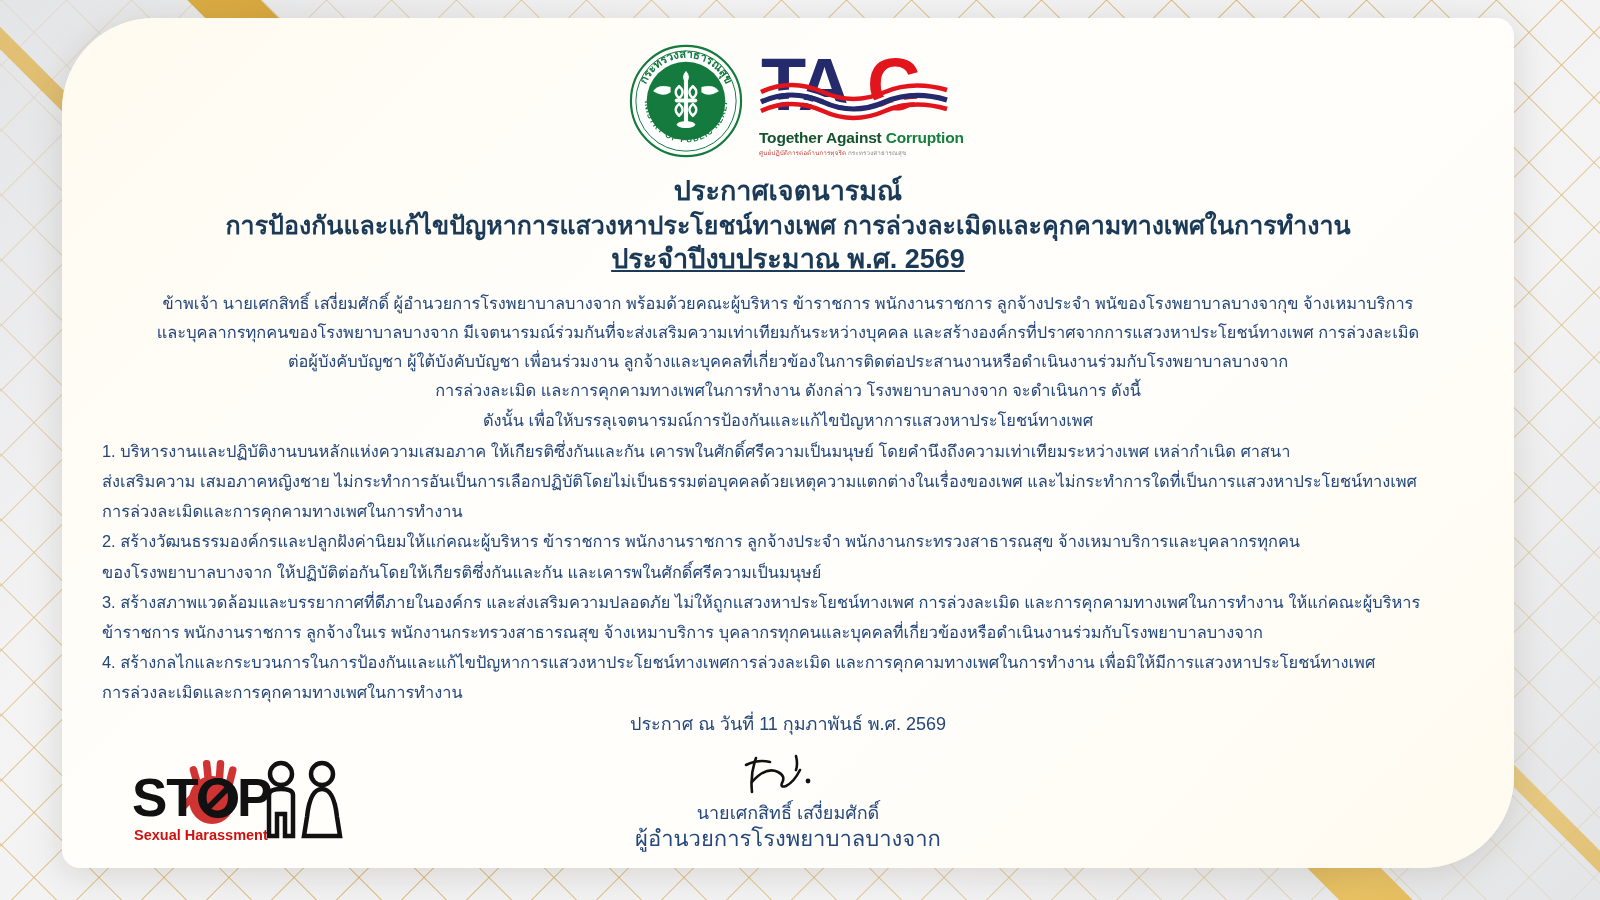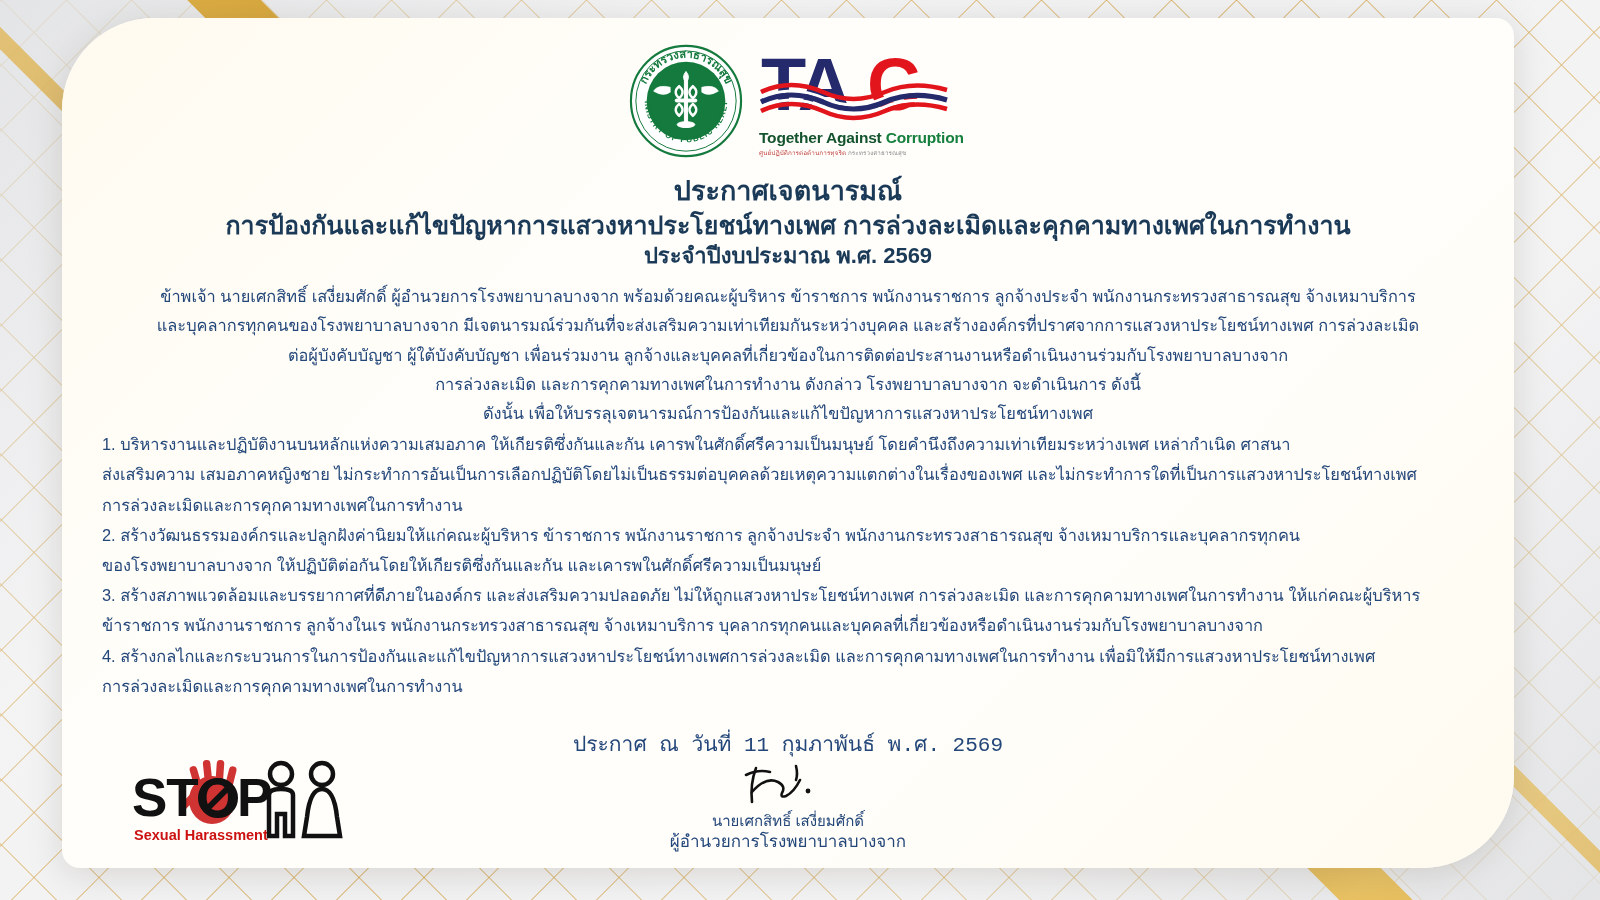--- a/index.html
+++ b/index.html
@@ -142,21 +142,21 @@
   
   .titles {
     text-align: center;
     color: #1b3a57;
     font-weight: bold;
     line-height: 1.30;
     margin-top: 8px;
   }
   .title-1 { font-size: 27px; }
   .title-2 { font-size: 25px; }
-  .title-3 { font-size: 22px; }
+  .title-3 { font-size: 27px; text-decoration: underline; }
 
   
   .body-text {
     color: #24477a;
     font-size: 16.4px;
     line-height: 1.78;
     margin-top: 12px;
   }
   .p-just { text-align: center; }
   .p-center { text-align: center; }
@@ -184,27 +184,26 @@
   }
 
   .sign-block {
     position: absolute;
     left: 0; right: 0;
     bottom: 2px;
     text-align: center;
     color: #24477a;
   }
   .sign-date {
-    font-size: 21px;
-    margin-bottom: 2px;
-    font-family: Liberation Mono, monospace;
+    font-size: 18px;
+    margin-bottom: 14px;
   }
   .signature { height: 46px; }
-  .sign-name { font-size: 15px; line-height: 1.25; }
-  .sign-role { font-size: 17px; line-height: 1.25; }
+  .sign-name { font-size: 18px; line-height: 1.25; }
+  .sign-role { font-size: 22px; line-height: 1.25; }
 </style>
 </head>
 <body>
 
 <div id="page">
 
   <div class="bg-chevron"></div>
   <div class="bg-shade"></div>
   <div class="gold-band tl"></div>
   <div class="gold-band tl2"></div>
@@ -267,21 +266,21 @@
       </div>
 
       <div class="titles">
         <div class="title-1">ประกาศเจตนารมณ์</div>
         <div class="title-2">การป้องกันและแก้ไขปัญหาการแสวงหาประโยชน์ทางเพศ การล่วงละเมิดและคุกคามทางเพศในการทำงาน</div>
         <div class="title-3">ประจำปีงบประมาณ พ.ศ. 2569</div>
       </div>
 
       <div class="body-text">
 
-        <div class="p-just">ข้าพเจ้า นายเศกสิทธิ์ เสงี่ยมศักดิ์ ผู้อำนวยการโรงพยาบาลบางจาก  พร้อมด้วยคณะผู้บริหาร ข้าราชการ พนักงานราชการ ลูกจ้างประจำ พนักงานกระทรวงสาธารณสุข จ้างเหมาบริการ</div>
+        <div class="p-just">ข้าพเจ้า นายเศกสิทธิ์ เสงี่ยมศักดิ์ ผู้อำนวยการโรงพยาบาลบางจาก  พร้อมด้วยคณะผู้บริหาร ข้าราชการ พนักงานราชการ ลูกจ้างประจำ พนัของโรงพยาบาลบางจากุข จ้างเหมาบริการ</div>
         <div class="p-just">และบุคลากรทุกคนของโรงพยาบาลบางจาก มีเจตนารมณ์ร่วมกันที่จะส่งเสริมความเท่าเทียมกันระหว่างบุคคล และสร้างองค์กรที่ปราศจากการแสวงหาประโยชน์ทางเพศ การล่วงละเมิด</div>
         <div class="p-just">ต่อผู้บังคับบัญชา ผู้ใต้บังคับบัญชา เพื่อนร่วมงาน  ลูกจ้างและบุคคลที่เกี่ยวข้องในการติดต่อประสานงานหรือดำเนินงานร่วมกับโรงพยาบาลบางจาก</div>
 
         <div class="p-center">การล่วงละเมิด และการคุกคามทางเพศในการทำงาน ดังกล่าว โรงพยาบาลบางจาก จะดำเนินการ ดังนี้</div>
         <div class="p-center">ดังนั้น เพื่อให้บรรลุเจตนารมณ์การป้องกันและแก้ไขปัญหาการแสวงหาประโยชน์ทางเพศ</div>
 
         <div class="list-block">
           <div class="list-item">1. บริหารงานและปฏิบัติงานบนหลักแห่งความเสมอภาค ให้เกียรติซึ่งกันและกัน เคารพในศักดิ์ศรีความเป็นมนุษย์ โดยคำนึงถึงความเท่าเทียมระหว่างเพศ เหล่ากำเนิด ศาสนา</div>
           <div class="list-item">ส่งเสริมความ เสมอภาคหญิงชาย ไม่กระทำการอันเป็นการเลือกปฏิบัติโดยไม่เป็นธรรมต่อบุคคลด้วยเหตุความแตกต่างในเรื่องของเพศ และไม่กระทำการใดที่เป็นการแสวงหาประโยชน์ทางเพศ</div>
           <div class="list-item">การล่วงละเมิดและการคุกคามทางเพศในการทำงาน</div>

